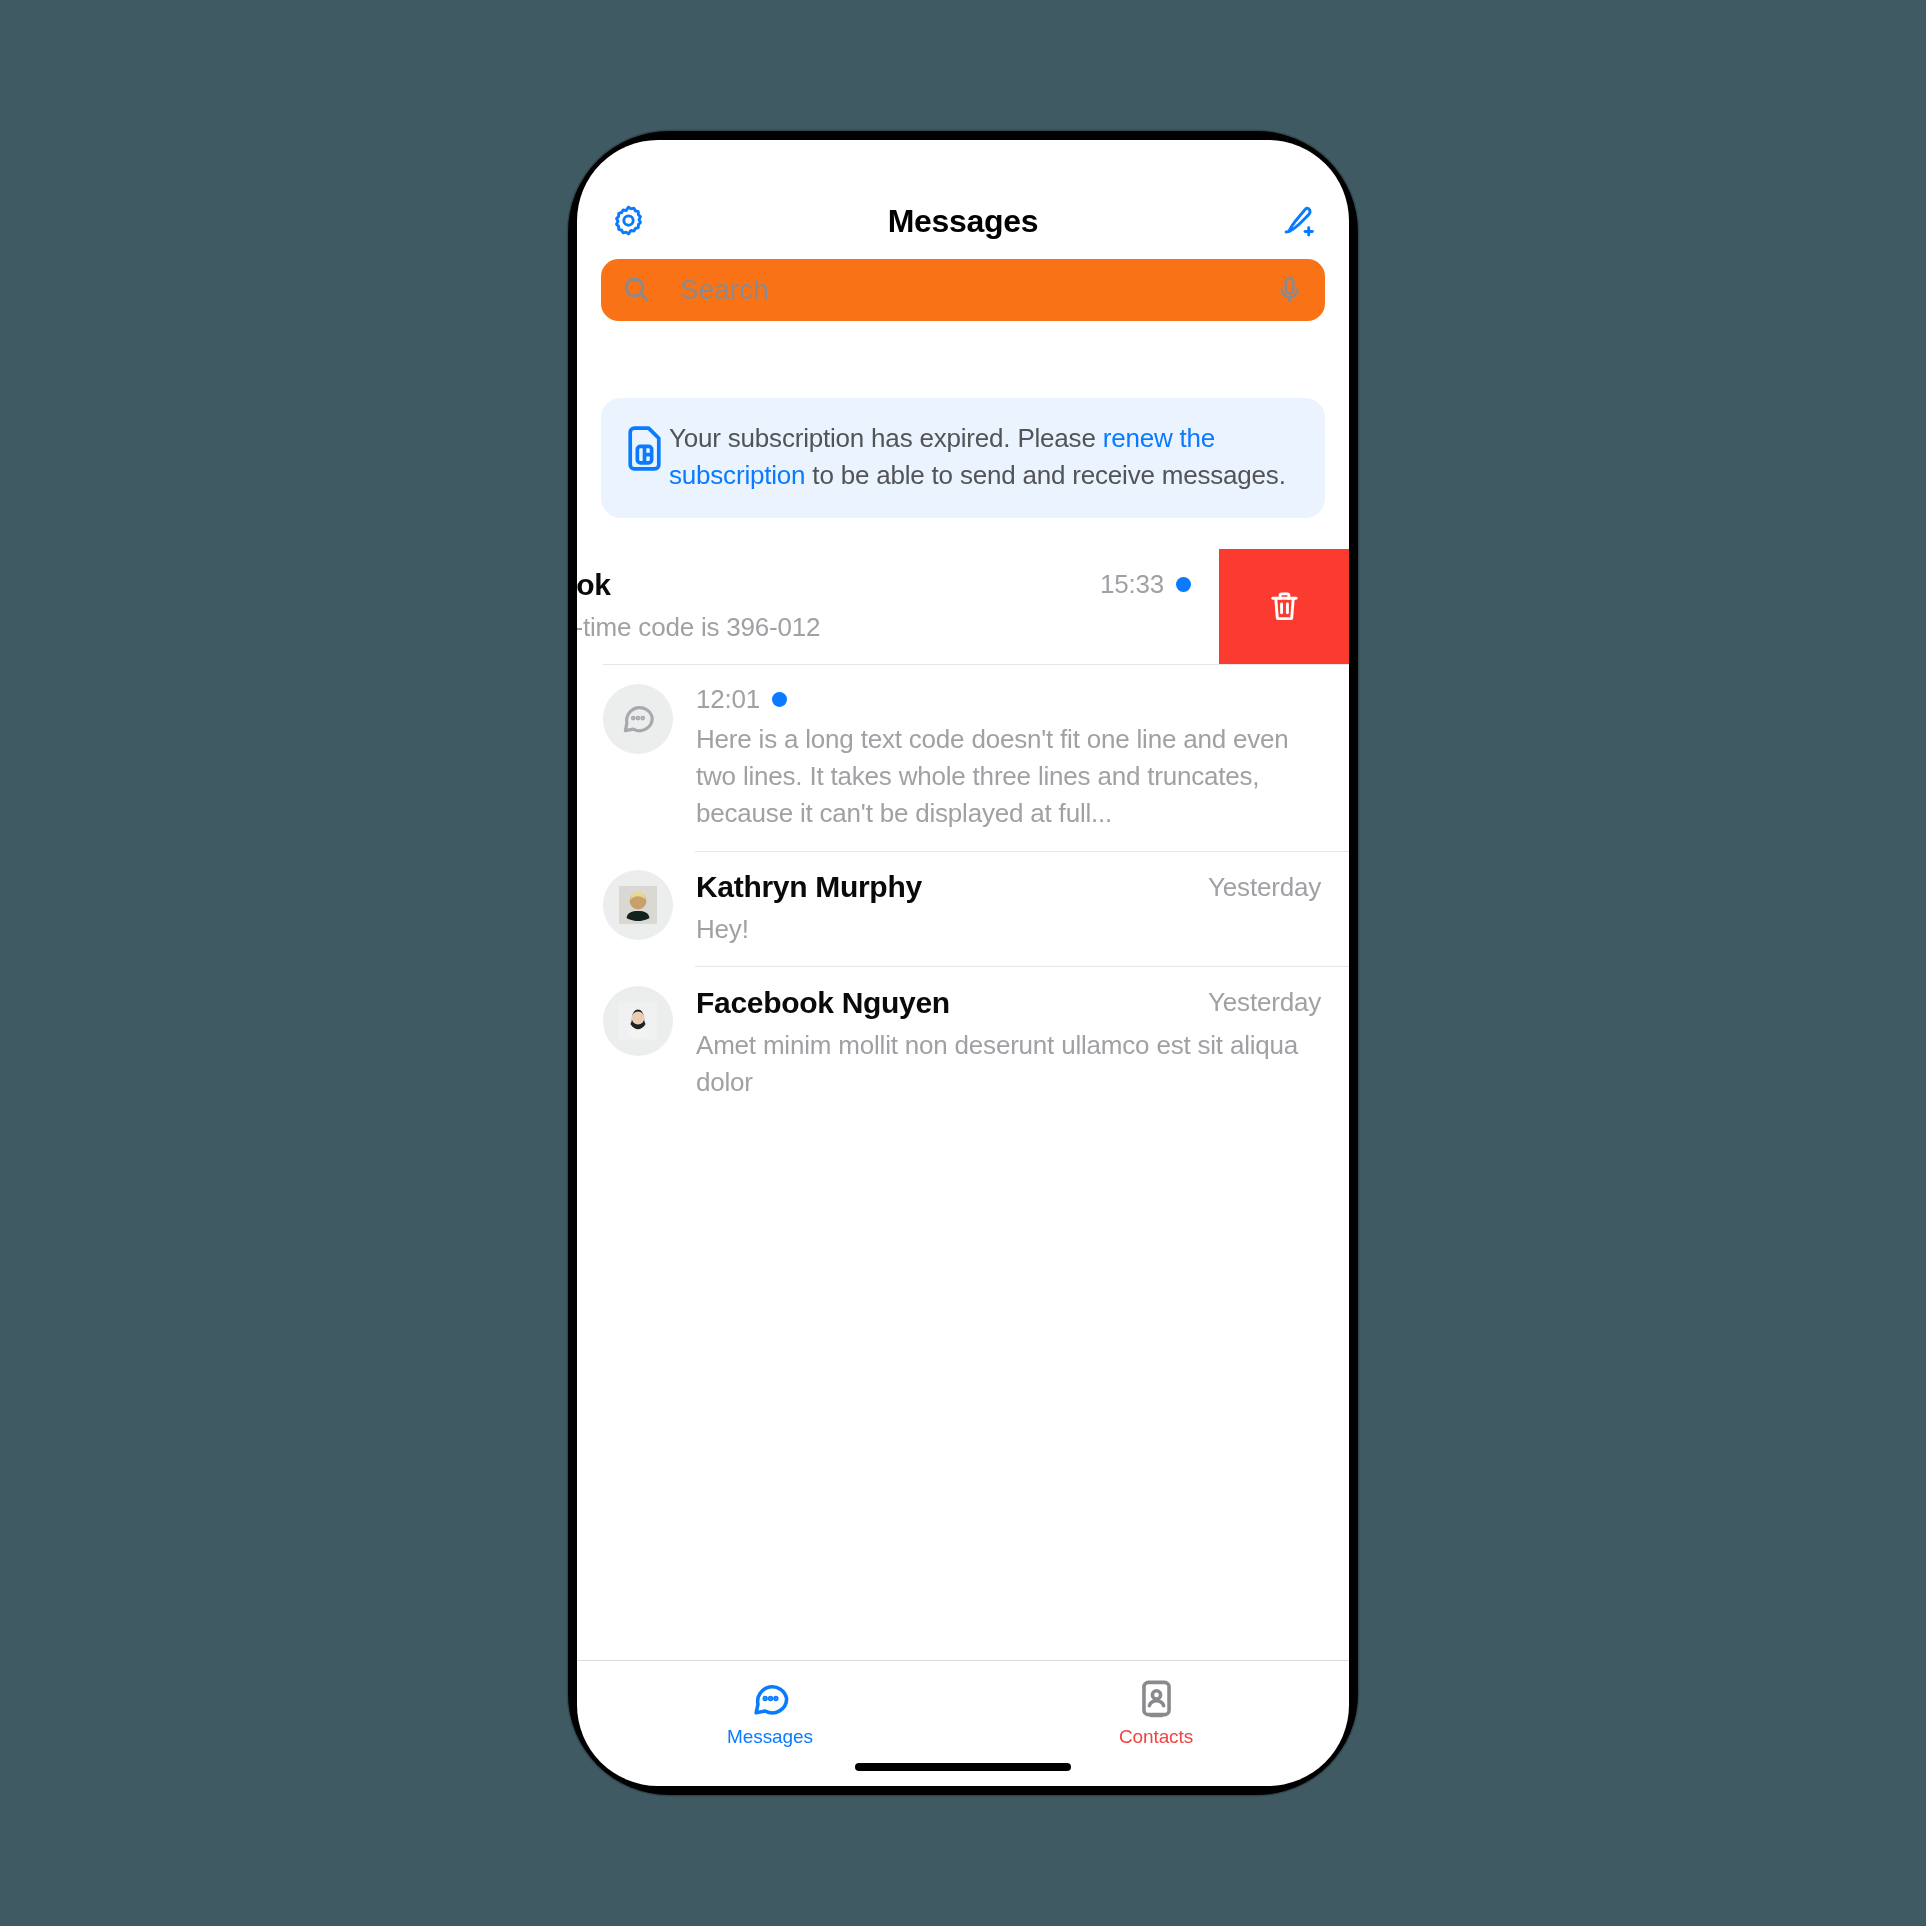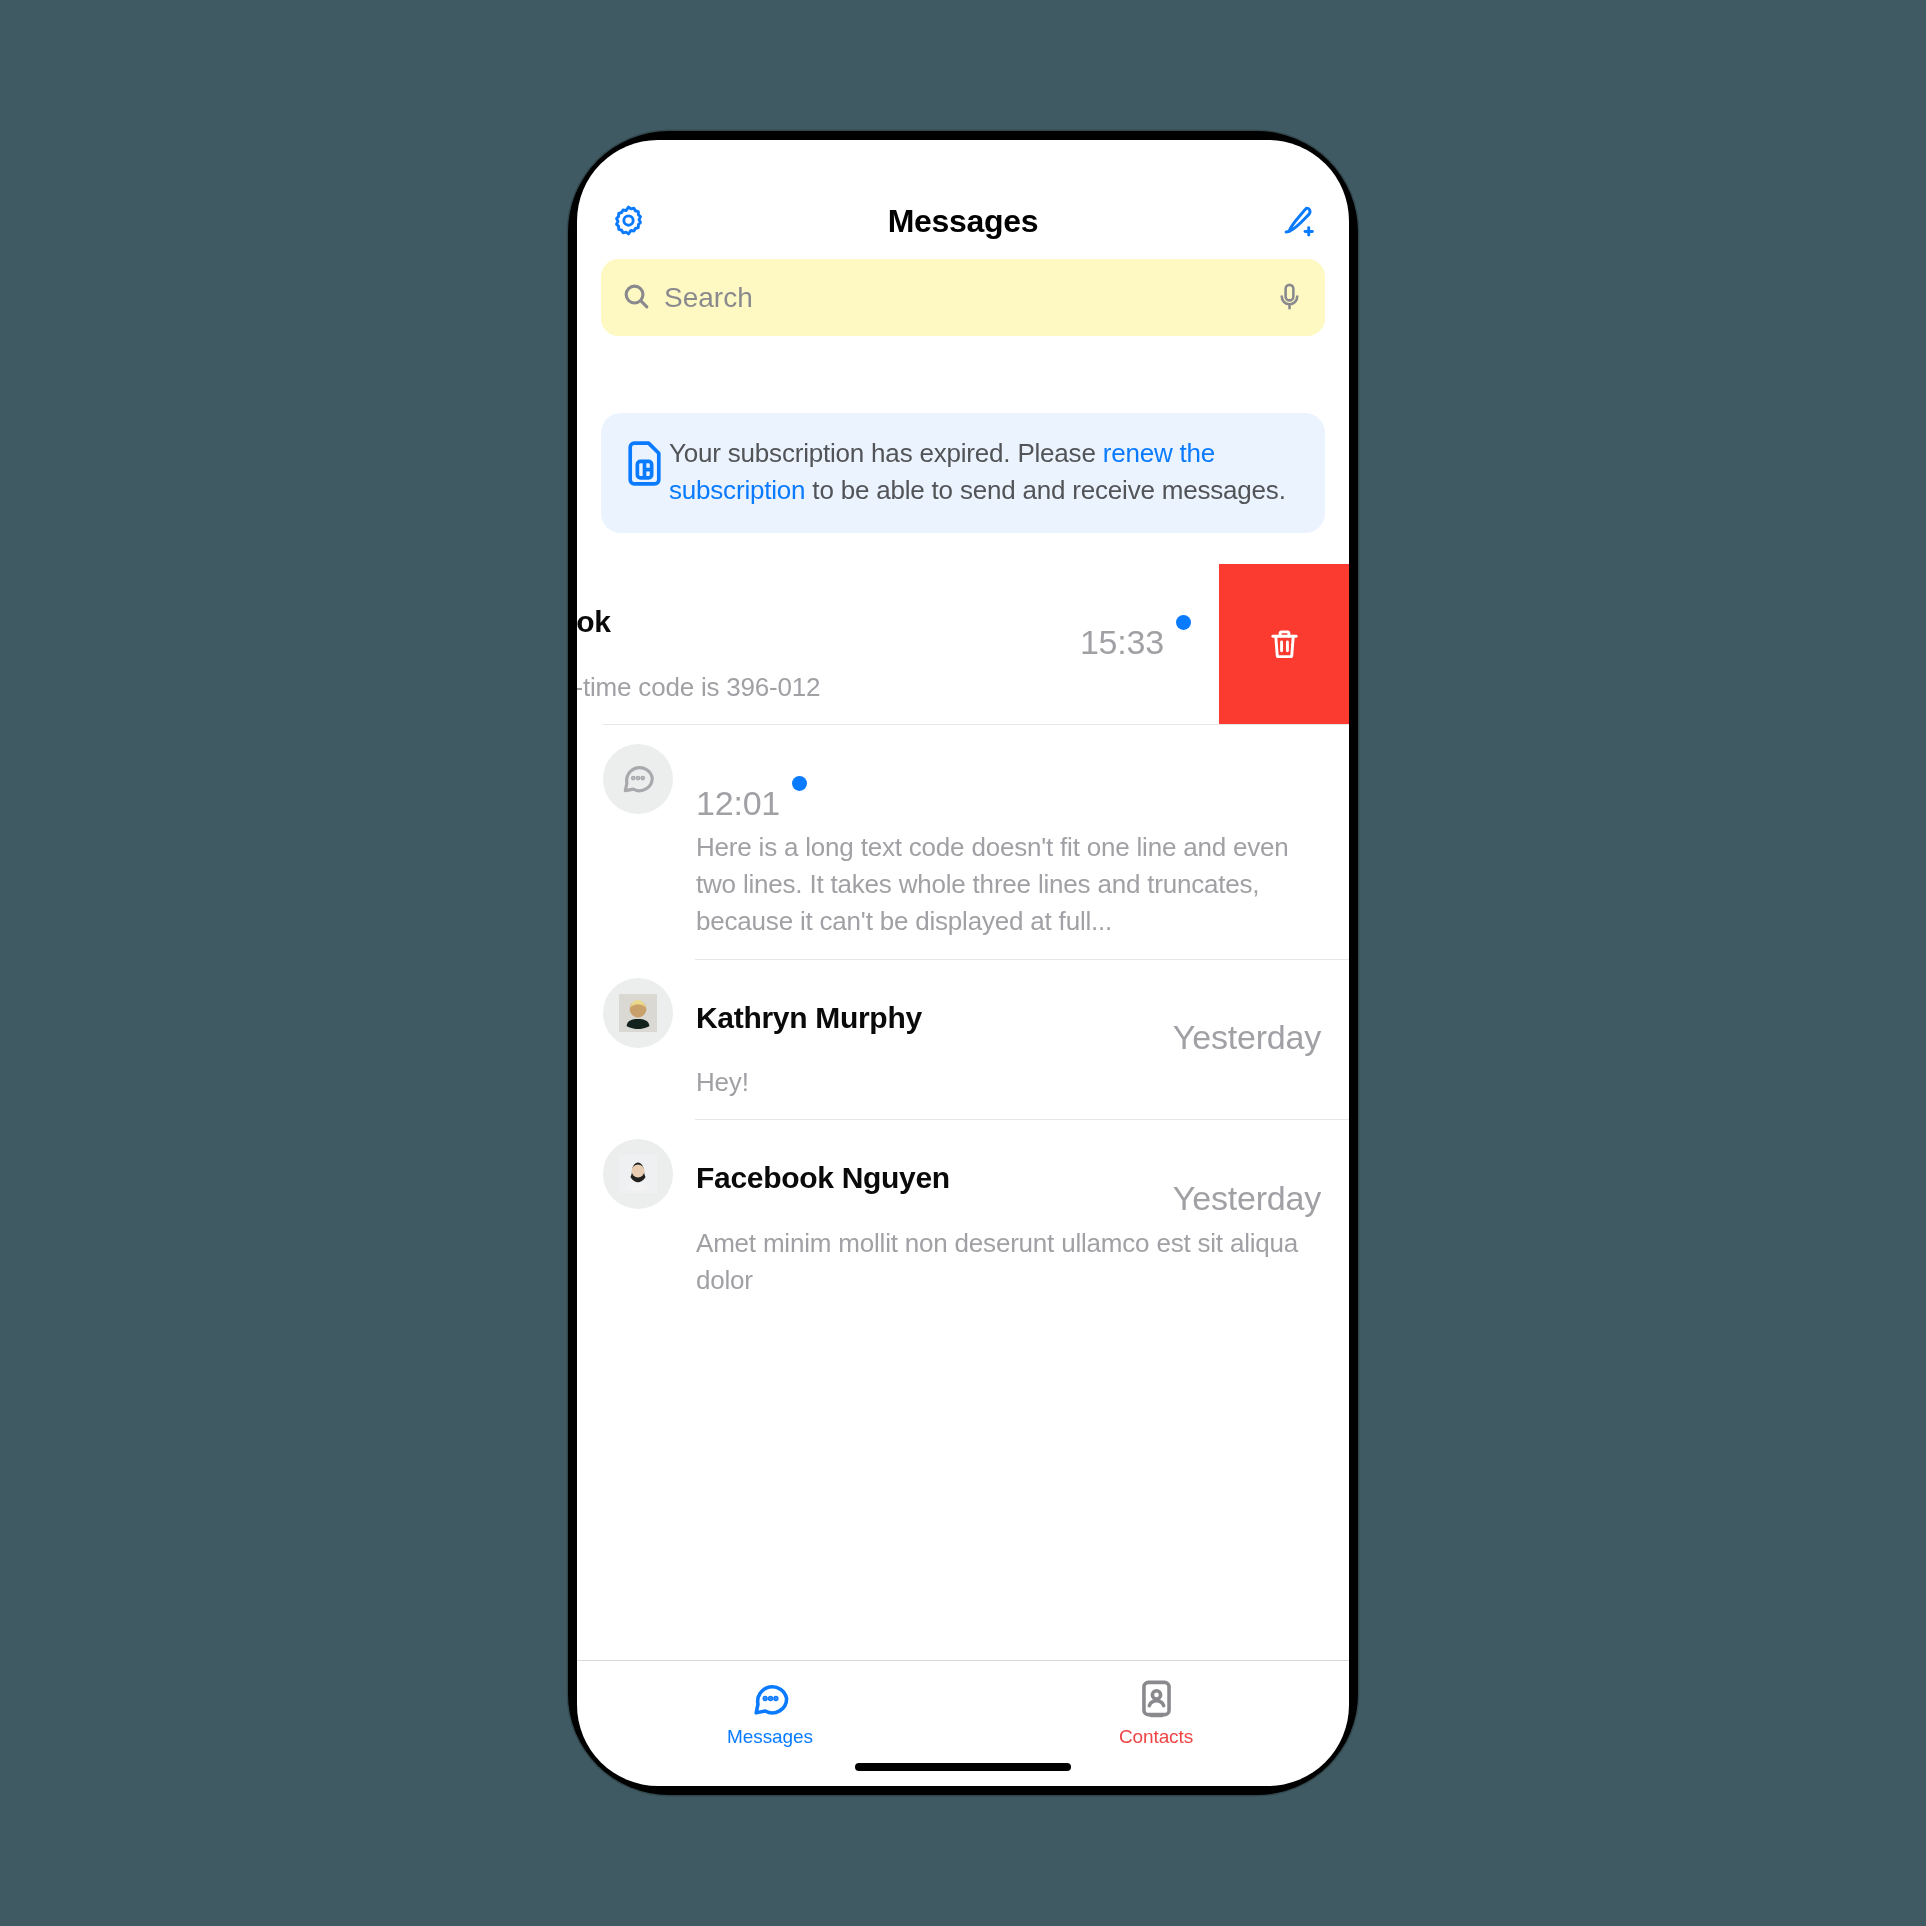--- a/index.html
+++ b/index.html
@@ -45,27 +45,27 @@
     font-weight: 700;
     letter-spacing: -0.3px;
     color: #000;
   }
   .icon-btn { width: 38px; height: 38px; display:flex; align-items:center; justify-content:center; }
   .icon-btn svg { width: 35px; height: 35px; }
 
   
   .search-wrap { padding: 0 24px 12px 24px; }
   .search {
-    background: #fef9c3;
+    background: #f97316;
     border-radius: 17.6px;
-    height: 77px;
+    height: 62px;
     display: flex;
     align-items: center;
     padding: 0 20px;
-    gap: 12px;
+    gap: 28px;
   }
   .search input {
     flex: 1;
     border: none;
     background: transparent;
     font-size: 28px;
     color: #000;
     outline: none;
   }
   .search input::placeholder { color: #8a8a8e; }
@@ -128,24 +128,23 @@
     font-size: 30px;
     font-weight: 700;
     color: #0a0a0a;
     letter-spacing: -0.3px;
     flex: 1;
     white-space: nowrap;
     overflow: hidden;
     text-overflow: ellipsis;
   }
   .time {
-    font-size: 34px;
+    font-size: 26px;
     color: #a1a1a5;
     letter-spacing: -0.2px;
-    margin-top: 40px;
   }
   .dot {
     width: 15px; height: 15px; border-radius: 7.4px;
     background: #0a7bff;
     flex: 0 0 15px;
   }
   .preview {
     font-size: 26px;
     line-height: 1.42;
     color: #a1a1a5;

